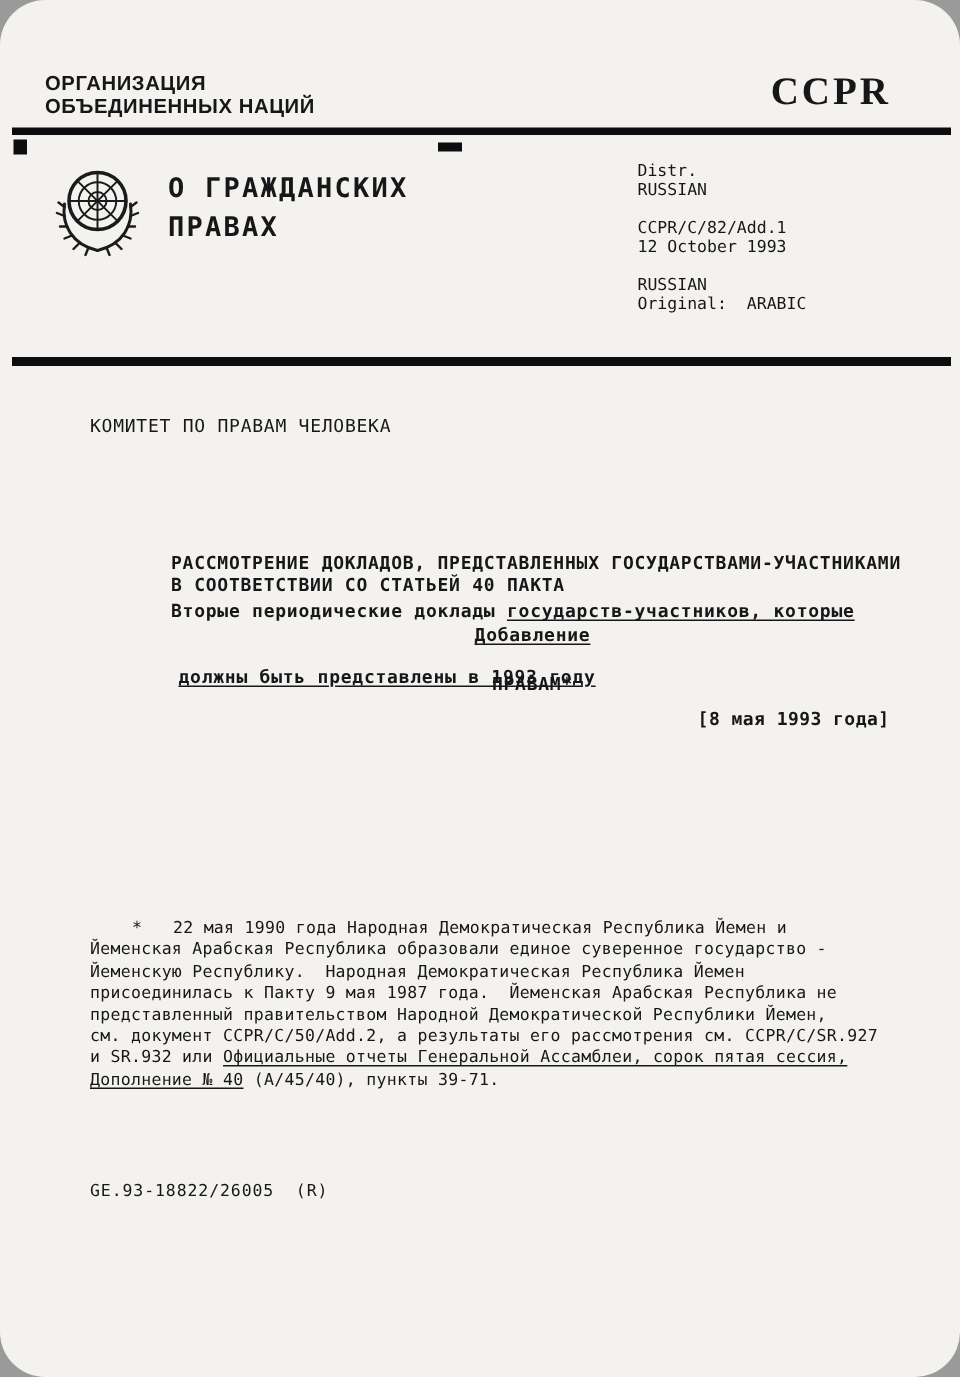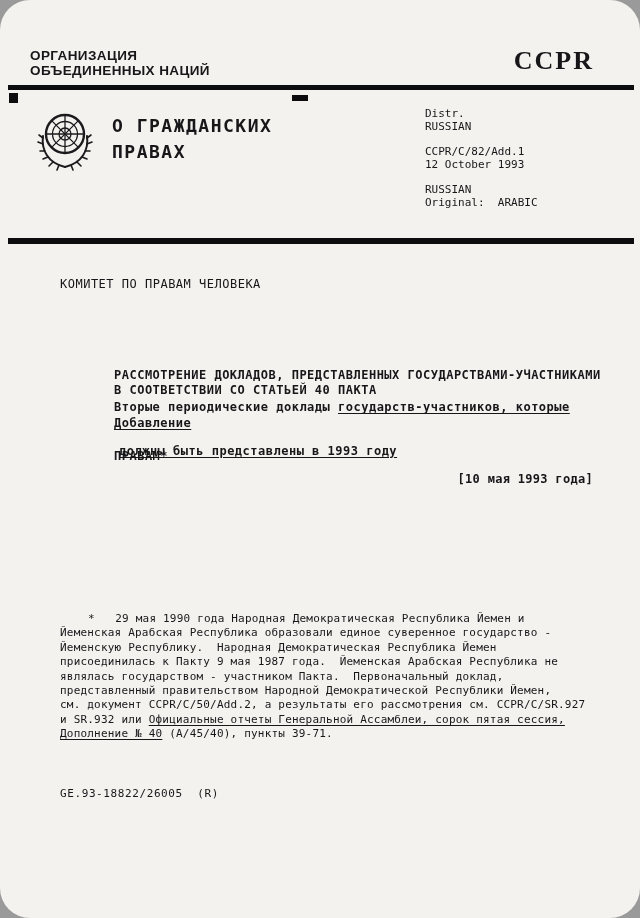--- a/index.html
+++ b/index.html
@@ -48,21 +48,21 @@
     white-space: nowrap;
     margin-top: 40px;
   }
   .subheading {
     position: absolute; left: 114px; top: 371px;
     font-size: 12px; font-weight: bold; line-height: 14.5px; letter-spacing: 0.5px;
     white-space: pre;
   }
   .sub2 { margin-left: 5px; }
   .centerblock {
-    position: absolute; left: 114px; width: 482px; 
+    position: absolute; left: 114px; width: 482px; text-align: center;
     font-size: 12px; font-weight: bold; letter-spacing: 0.5px;
   }
   .addendum { top: 416px; }
   .country { top: 449px; }
   .datebracket {
     position: absolute; right: 47px; top: 472px;
     font-size: 12px; font-weight: bold; letter-spacing: 0.3px; white-space: pre;
   }
   .footnote {
     position: absolute; left: 60px; top: 612px;
@@ -132,28 +132,27 @@
 
   <div class="subheading">
     <div><span>Вторые периодические доклады </span><span class="u">государств-участников, которые</span></div>
     <div class="sub2"><span class="u">должны быть представлены в 1993 году</span></div>
   </div>
 
   <div class="centerblock addendum"><span class="u">Добавление</span></div>
 
   <div class="centerblock country">ПРАВАМ*</div>
 
-  <div class="datebracket">[10 мая 1993 года]</div>
+  <div class="datebracket">[8 мая 1993 года]</div>
 
   <div class="footnote">
-    <div class="fn-first">*   29 мая 1990 года Народная Демократическая Республика Йемен и</div>
+    <div class="fn-first">*   22 мая 1990 года Народная Демократическая Республика Йемен и</div>
     <div>Йеменская Арабская Республика образовали единое суверенное государство -</div>
     <div>Йеменскую Республику.  Народная Демократическая Республика Йемен</div>
     <div>присоединилась к Пакту 9 мая 1987 года.  Йеменская Арабская Республика не</div>
-    <div>являлась государством - участником Пакта.  Первоначальный доклад,</div>
     <div>представленный правительством Народной Демократической Республики Йемен,</div>
     <div>см. документ CCPR/C/50/Add.2, а результаты его рассмотрения см. CCPR/C/SR.927</div>
     <div><span>и SR.932 или </span><span class="u">Официальные отчеты Генеральной Ассамблеи, сорок пятая сессия,</span></div>
     <div><span class="u">Дополнение № 40</span><span> (A/45/40), пункты 39-71.</span></div>
   </div>
 
   <div class="footer-code">GE.93-18822/26005  (R)</div>
 
 </div>
 

